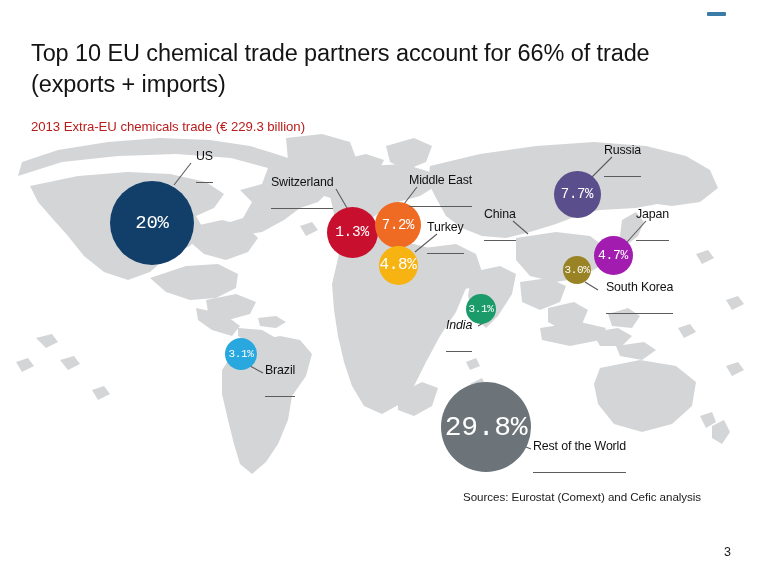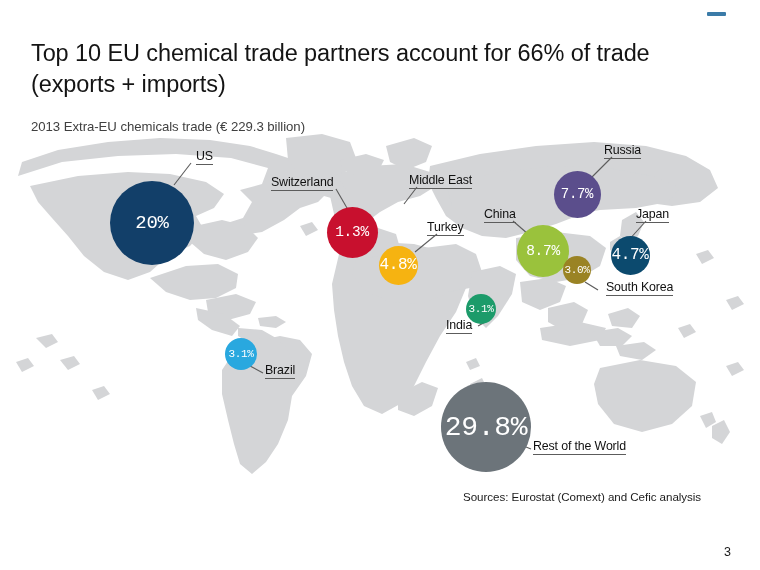--- a/index.html
+++ b/index.html
@@ -17,21 +17,21 @@
   }
 
   
   .title{
     position:absolute;left:31px;top:38px;width:620px;
     font-size:23.5px;line-height:1.30;font-weight:400;
     letter-spacing:-0.1px;color:#141414;
   }
   .subtitle{
     position:absolute;left:31px;top:119px;
-    font-size:13.2px;font-weight:400;color:#404040;letter-spacing:-0.05px;
+    font-size:13.2px;font-weight:400;color:#b91c1c;letter-spacing:-0.05px;
   }
   .sources{
     position:absolute;left:463px;top:490px;
     font-size:11.6px;color:#1b1b1b;letter-spacing:-0.05px;
   }
   .pagenum{
     position:absolute;left:724px;top:545px;
     font-size:12.5px;color:#1b1b1b;
   }
 
@@ -46,21 +46,21 @@
     display:flex;align-items:center;justify-content:center;
     color:#ffffff;font-weight:400;letter-spacing:-0.3px;
     box-sizing:border-box;
     font-family:Liberation Mono, monospace;
   }
   .bubble span{pointer-events:none;}
 
   
   .calloutlabel{
     position:absolute;font-size:12.4px;color:#111;white-space:nowrap;
-    letter-spacing:-0.15px;padding-bottom:1px;
+    letter-spacing:-0.15px;padding-bottom:19px;
     border-bottom:1.1px solid #5c5c5c;
   }
   #leaders{position:absolute;left:0;top:132px;width:760px;height:360px;}
   #leaders svg{display:block;width:760px;height:360px;}
 </style>
 </head>
 <body>
 
 <div id="slide">
 
@@ -171,45 +171,45 @@
 
   <div id="bubbles">
       <div class="bubble" style="left: 110px; top: 49px; width: 84px; height: 84px; background: rgb(18, 63, 105); font-size: 19px;">
         <span>20%</span>
       </div>
       <div class="calloutlabel" style="left: 196px; top: 17px;">US</div>
       <div class="bubble" style="left: 326.5px; top: 74.5px; width: 51px; height: 51px; background: rgb(200, 16, 46); font-size: 14.5px;">
         <span>1.3%</span>
       </div>
       <div class="calloutlabel" style="left: 271px; top: 43px;">Switzerland</div>
+      <div class="bubble" style="left: 375px; top: 70px; width: 46px; height: 46px; background: rgb(239, 106, 35); font-size: 14px;">
+        <span>7.2%</span>
+      </div>
       <div class="calloutlabel" style="left: 409px; top: 41px;">Middle East</div>
       <div class="bubble" style="left: 378.5px; top: 113.5px; width: 39px; height: 39px; background: rgb(246, 179, 17); font-size: 16px;">
         <span>4.8%</span>
       </div>
       <div class="calloutlabel" style="left: 427px; top: 88px;">Turkey</div>
       <div class="bubble" style="left: 553.5px; top: 38.5px; width: 47px; height: 47px; background: rgb(91, 78, 140); font-size: 14px;">
         <span>7.7%</span>
       </div>
       <div class="calloutlabel" style="left: 604px; top: 11px;">Russia</div>
-      <div class="bubble" style="left: 517px; top: 93px; width: 52px; height: 52px; background: rgb(154, 194, 60); font-size: 14.5px;">
-        <span>8.7%</span>
-      </div>
       <div class="calloutlabel" style="left: 484px; top: 75px;">China</div>
-      <div class="bubble" style="left: 593.5px; top: 103.5px; width: 39px; height: 39px; background: #0c4a6e; font-size: 16px; margin-left: 17px;">
+      <div class="bubble" style="left: 593.5px; top: 103.5px; width: 39px; height: 39px; background: #a21caf; font-size: 13px;">
         <span>4.7%</span>
       </div>
       <div class="calloutlabel" style="left: 636px; top: 75px;">Japan</div>
       <div class="bubble" style="left: 563px; top: 124px; width: 28px; height: 28px; background: rgb(154, 131, 36); font-size: 11px;">
         <span>3.0%</span>
       </div>
       <div class="calloutlabel" style="left: 600px; top: 148px; margin-left: 6px;">South Korea</div>
       <div class="bubble" style="left: 466px; top: 162px; width: 30px; height: 30px; background: rgb(28, 155, 106); font-size: 11px;">
         <span>3.1%</span>
       </div>
-      <div class="calloutlabel" style="left: 446px; top: 186px;">India</div>
+      <div class="calloutlabel" style="left: 446px; top: 186px; font-style: italic;">India</div>
       <div class="bubble" style="left: 225px; top: 206px; width: 32px; height: 32px; background: rgb(41, 168, 223); font-size: 11px;">
         <span>3.1%</span>
       </div>
       <div class="calloutlabel" style="left: 265px; top: 231px;">Brazil</div>
       <div class="bubble" style="left: 441px; top: 250px; width: 90px; height: 90px; background: rgb(108, 116, 122); font-size: 28px;">
         <span>29.8%</span>
       </div>
       <div class="calloutlabel" style="left: 533px; top: 307px;">Rest of the World</div>
     </div>
 

